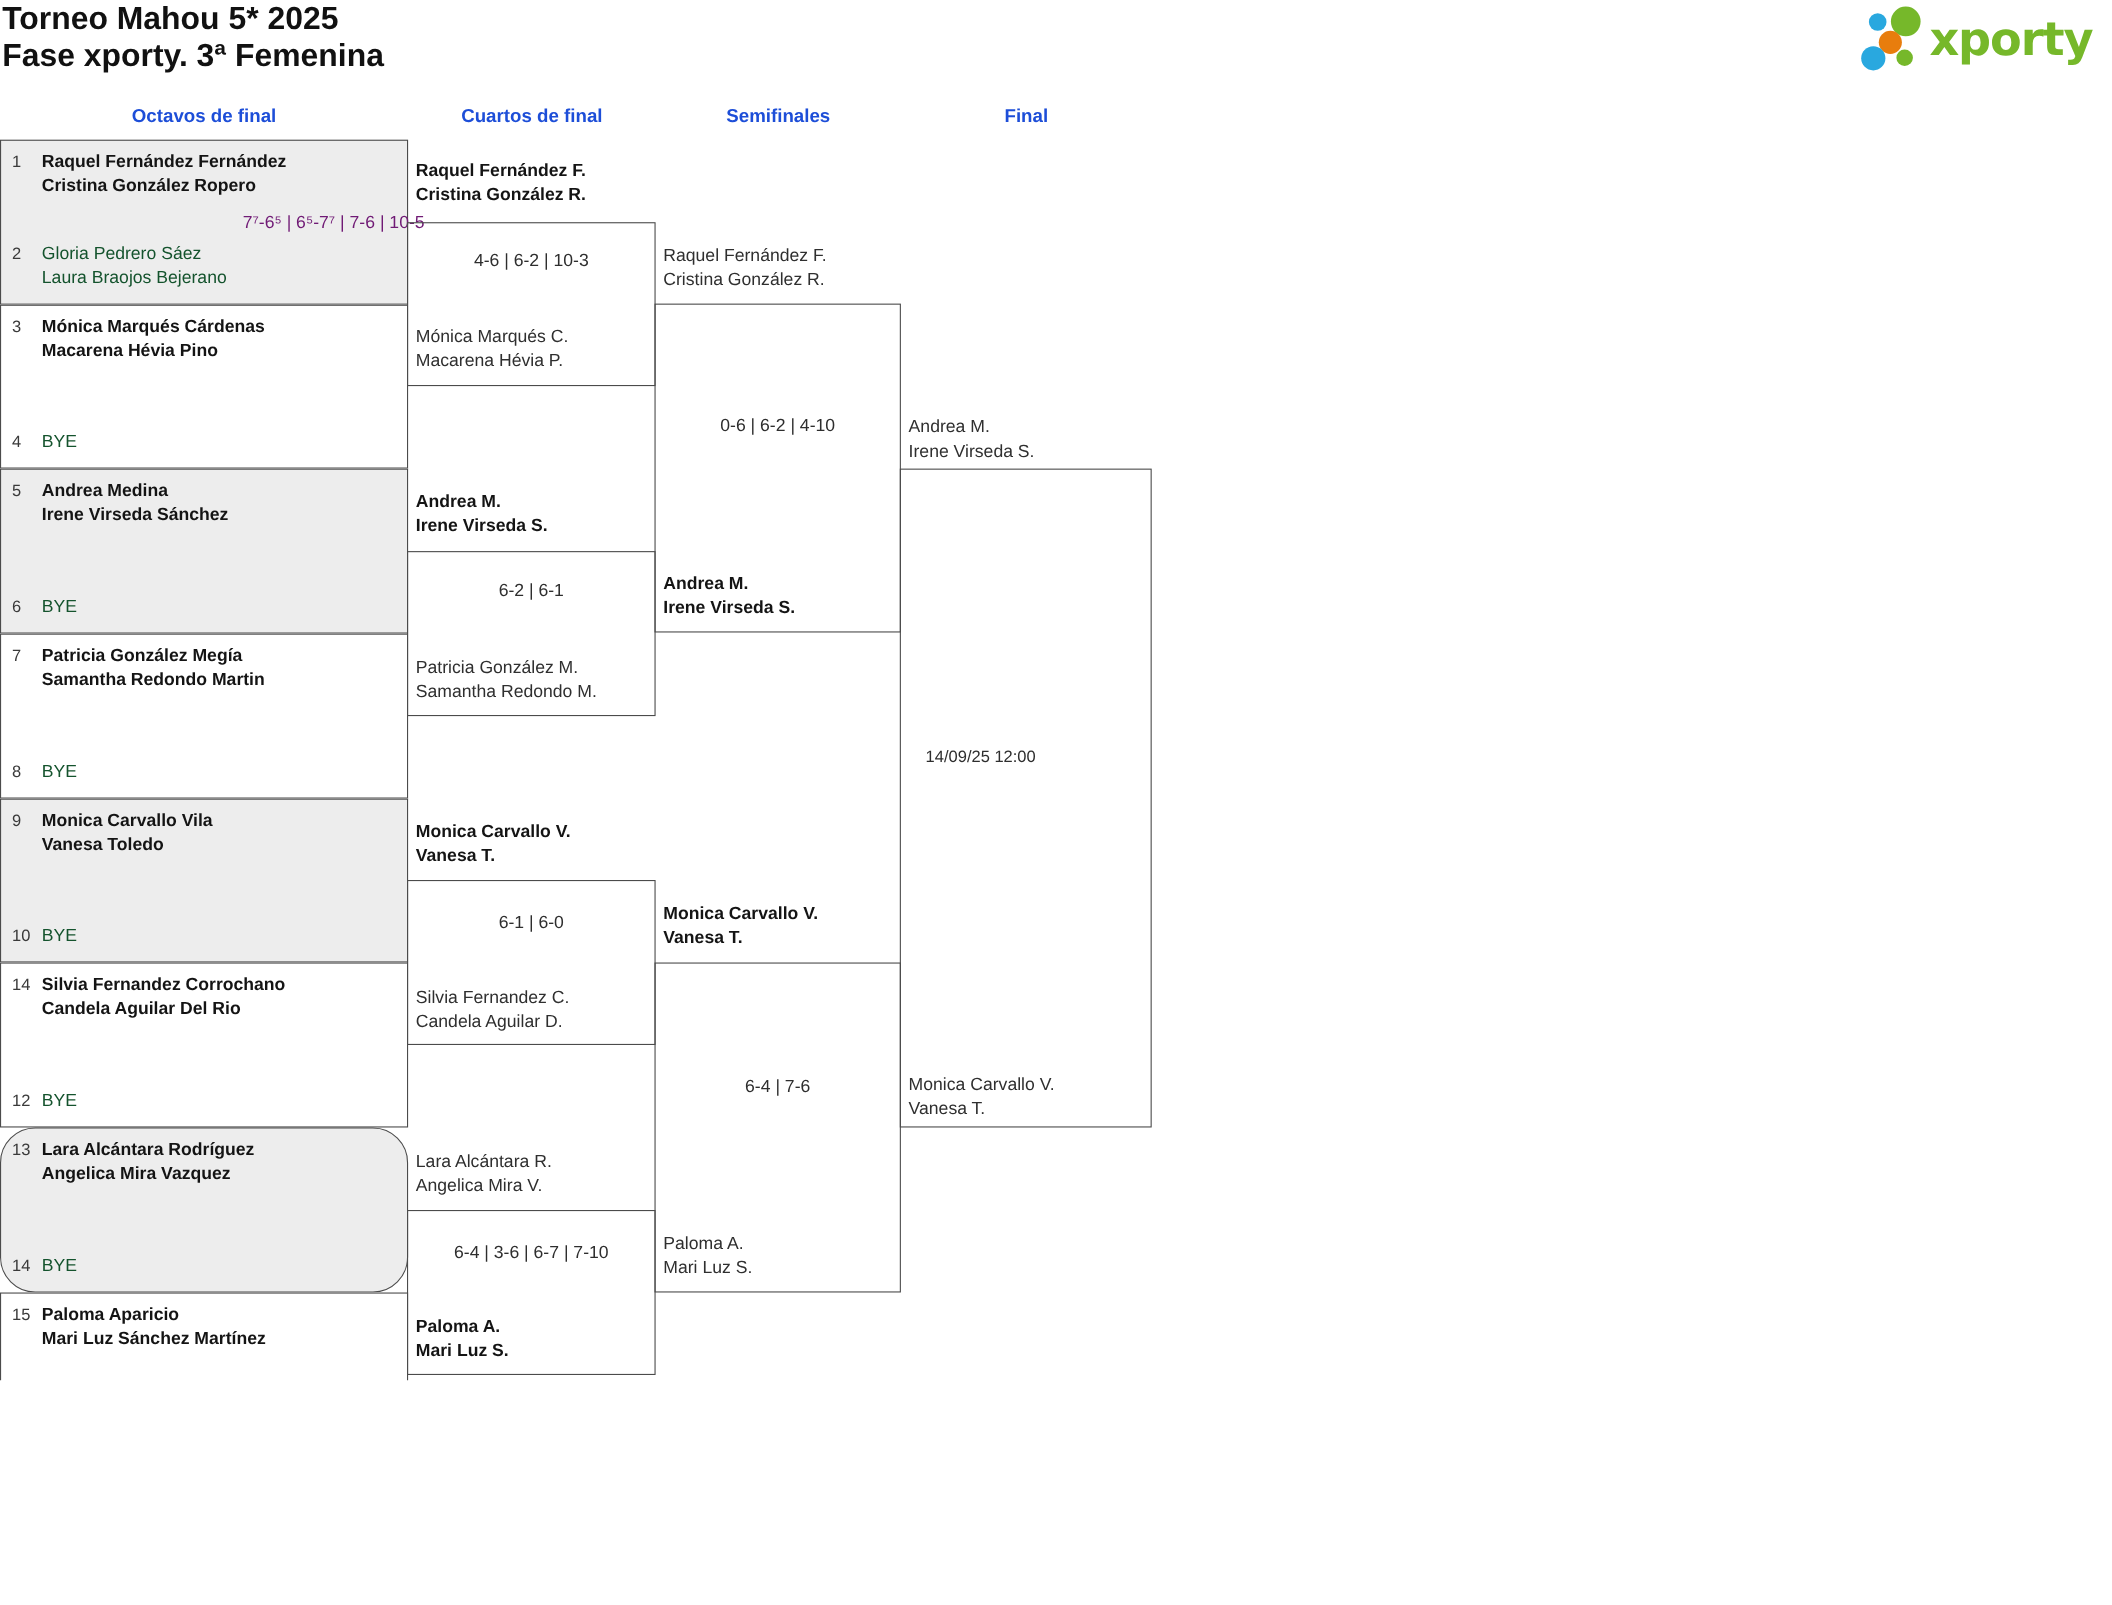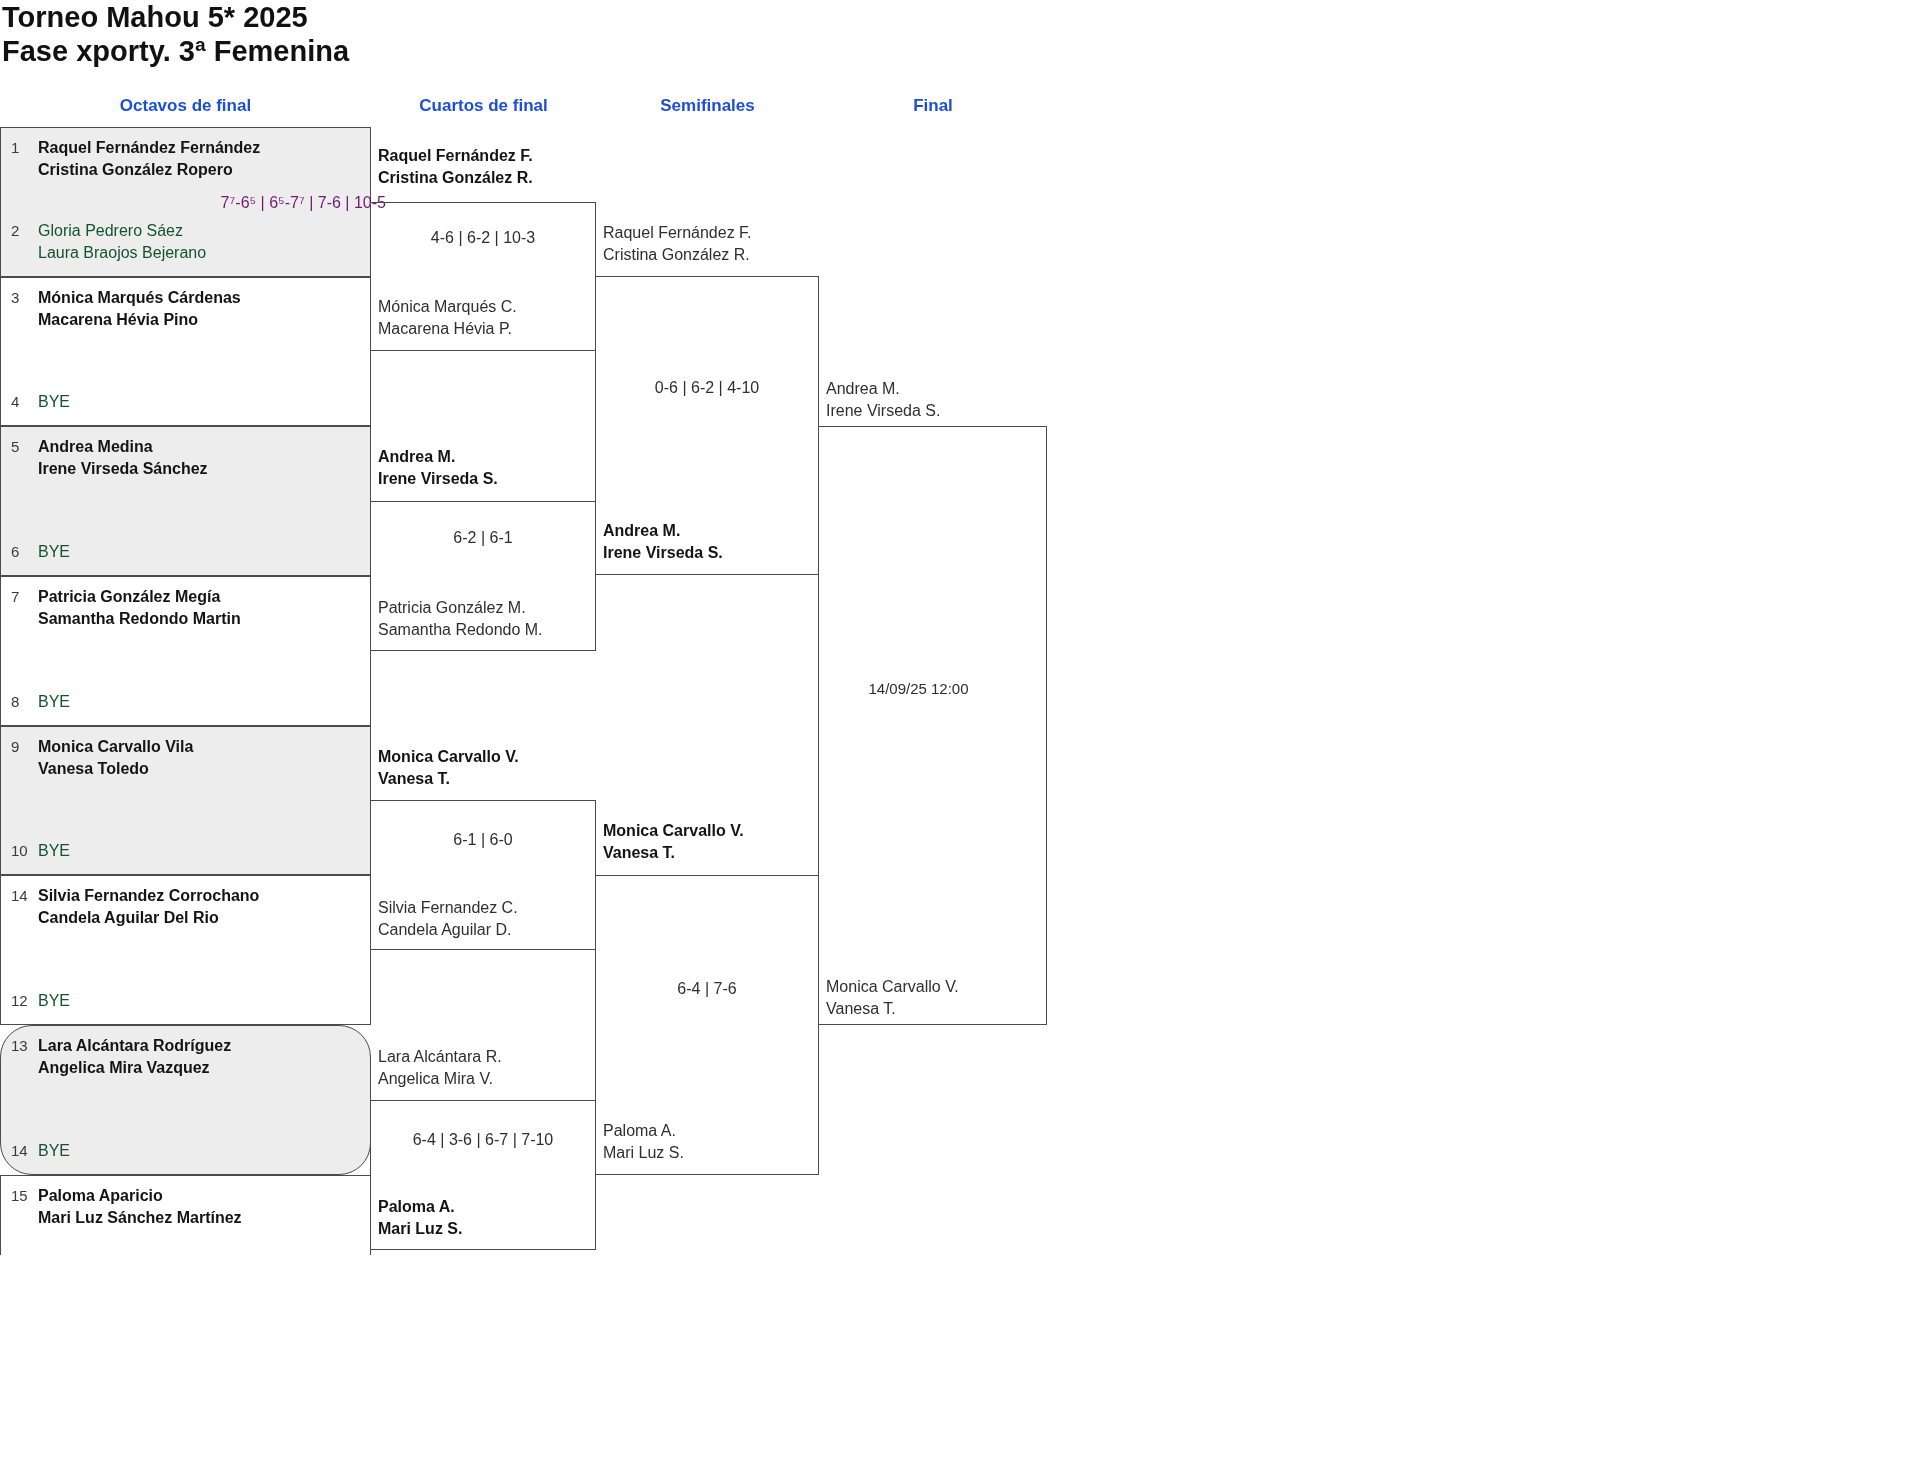--- a/index.html
+++ b/index.html
@@ -48,32 +48,42 @@
   #sf1{left:595px;top:276px;width:224px;height:299px;}
   #sf2{left:595px;top:875px;width:224px;height:300px;}
   #final-rect{left:818px;top:426px;width:229px;height:599px;}
 
   
   .name-block{position:absolute;font-size:16px;line-height:22px;color:#2f2f2f;}
   .name-block.bold{font-weight:700;color:#141414;}
   .score-line{position:absolute;text-align:center;font-size:16px;color:#2e2e2e;}
   .qf-score{left:371px;width:224px;}
   .sf-score{left:596px;width:222px;}
-  .final-date{left:805px;width:227px;font-size:15px;color:#2e2e2e;text-align:center;}
+  .final-date{left:778px;width:227px;font-size:15px;color:#2e2e2e;text-align:center;}
 </style>
 </head>
 <body>
 
 <div id="page">
 
   <div class="title">
     <div>Torneo Mahou 5* 2025</div>
     <div>Fase xporty. 3ª Femenina</div>
   </div>
 
+  <div class="logo">
+    <div class="logo-dots">
+      <span class="dot dot-blue-small"></span>
+      <span class="dot dot-green-big"></span>
+      <span class="dot dot-orange"></span>
+      <span class="dot dot-blue-big"></span>
+      <span class="dot dot-green-small"></span>
+    </div>
+    <span class="logo-text">xporty</span>
+  </div>
 
   <div class="round-header rh-1">Octavos de final</div>
   <div class="round-header rh-2">Cuartos de final</div>
   <div class="round-header rh-3">Semifinales</div>
   <div class="round-header rh-4">Final</div>
 
   <div class="r16-box shaded" style="top:127px;height:150px;">
     <div class="team-row top">
       <span class="seed">1</span>
       <div class="names bold">

